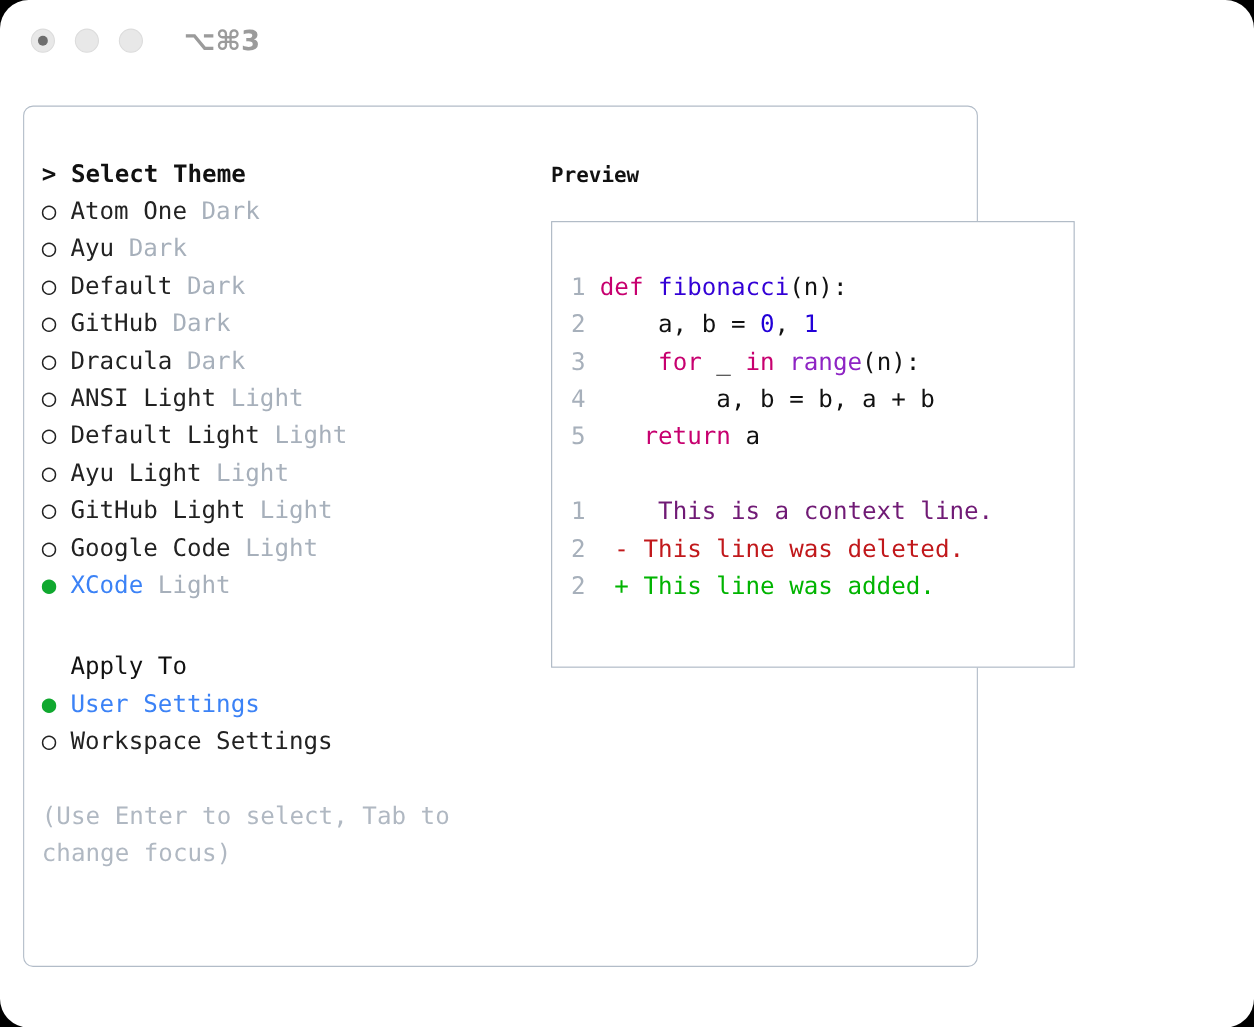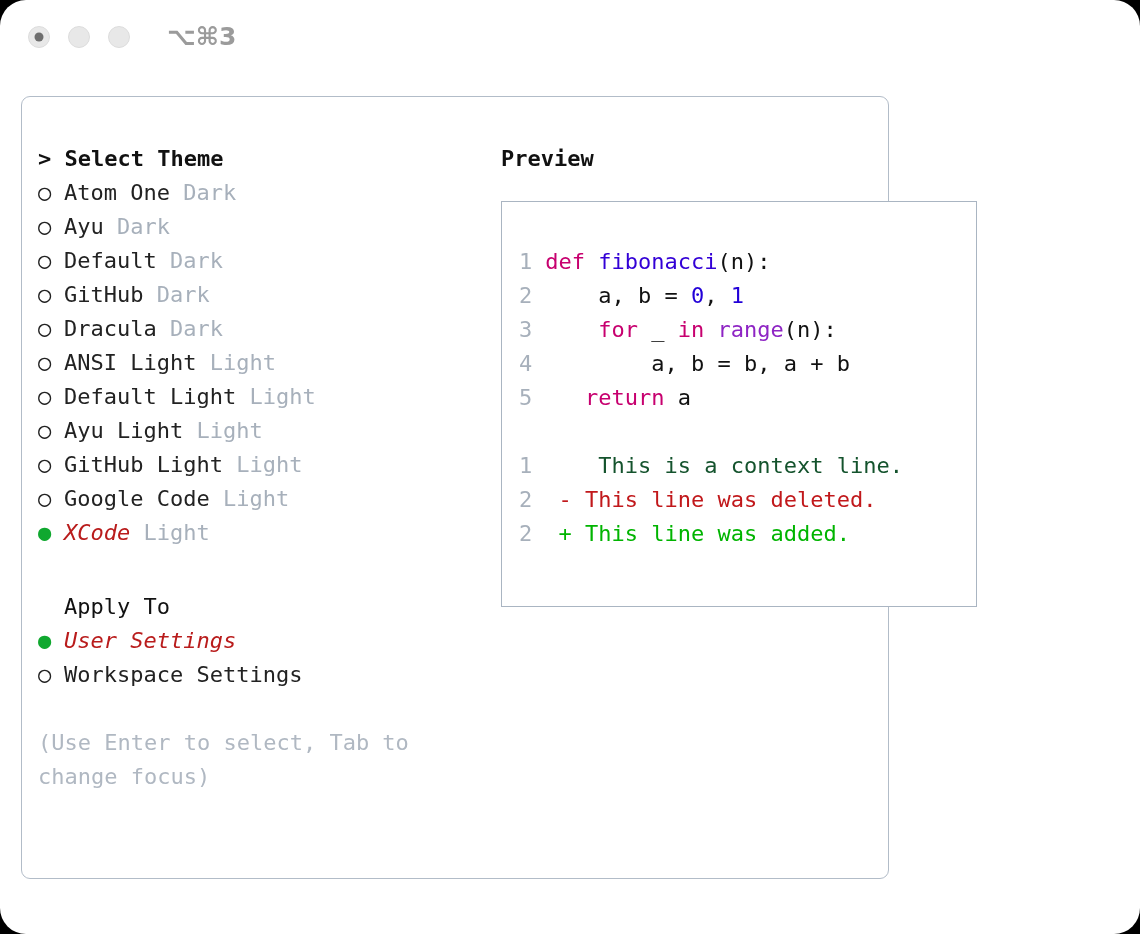--- a/index.html
+++ b/index.html
@@ -110,21 +110,21 @@
     color: #222222;
     white-space: pre;
     display: block;
   }
   .marker {
     display: inline-block;
     width: 26px;
     color: #222222;
   }
   .marker.sel { color: #10a82f; }
-  .row.sel .name { color: #b91c1c; font-style: italic; }
+  .row.sel .name { color: #3b82f6; }
   .name { color: #222222; }
   .variant { color: #a7b0bb; }
 
   .section-gap { height: 40px; }
   .apply-hdr {
     font-size: 22px;
     color: #111111;
     line-height: 34px;
     white-space: pre;
     padding-left: 26px;
@@ -134,21 +134,21 @@
     margin-top: 34px;
     font-size: 22px;
     line-height: 34px;
     color: #b0b8c2;
     width: 400px;
     white-space: pre-wrap;
   }
 
   
   .preview-title {
-    font-size: 22px;
+    font-size: 19px;
     font-weight: bold;
     color: #111111;
     line-height: 34px;
   }
   .preview-box {
     margin-top: 25px;
     width: 476px;
     height: 406px;
     border: 1.5px solid #aab5c2;
     box-sizing: border-box;
@@ -176,21 +176,21 @@
   .pln { color: #111111; }
 
   .diff {
     position: absolute;
     left: 17px;
     top: 247px;
     font-size: 22px;
     line-height: 34px;
     white-space: pre;
   }
-  .ctx { color: #14532d; }
+  .ctx { color: #701a75; }
   .del { color: #c1181b; }
   .add { color: #00b400; }
 </style>
 </head>
 <body>
 
 <div class="window">
 
   <div class="titlebar">
     <div class="dot dot-1">

